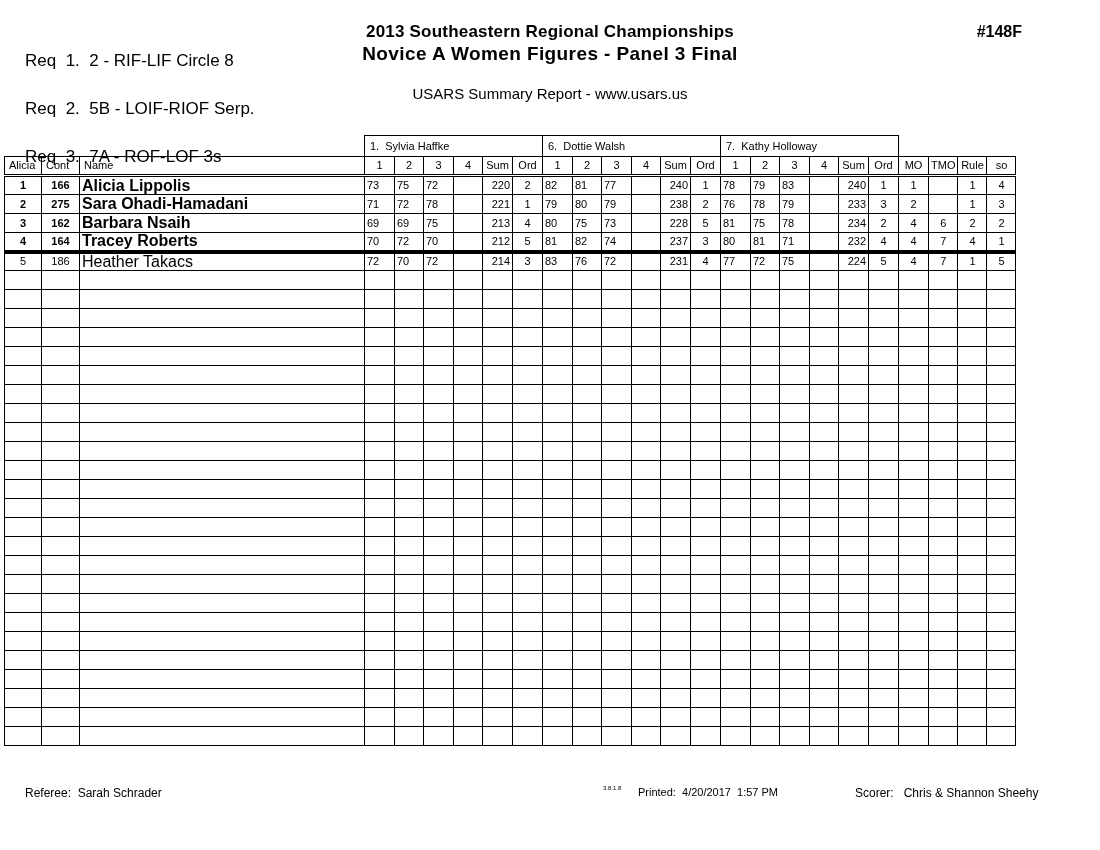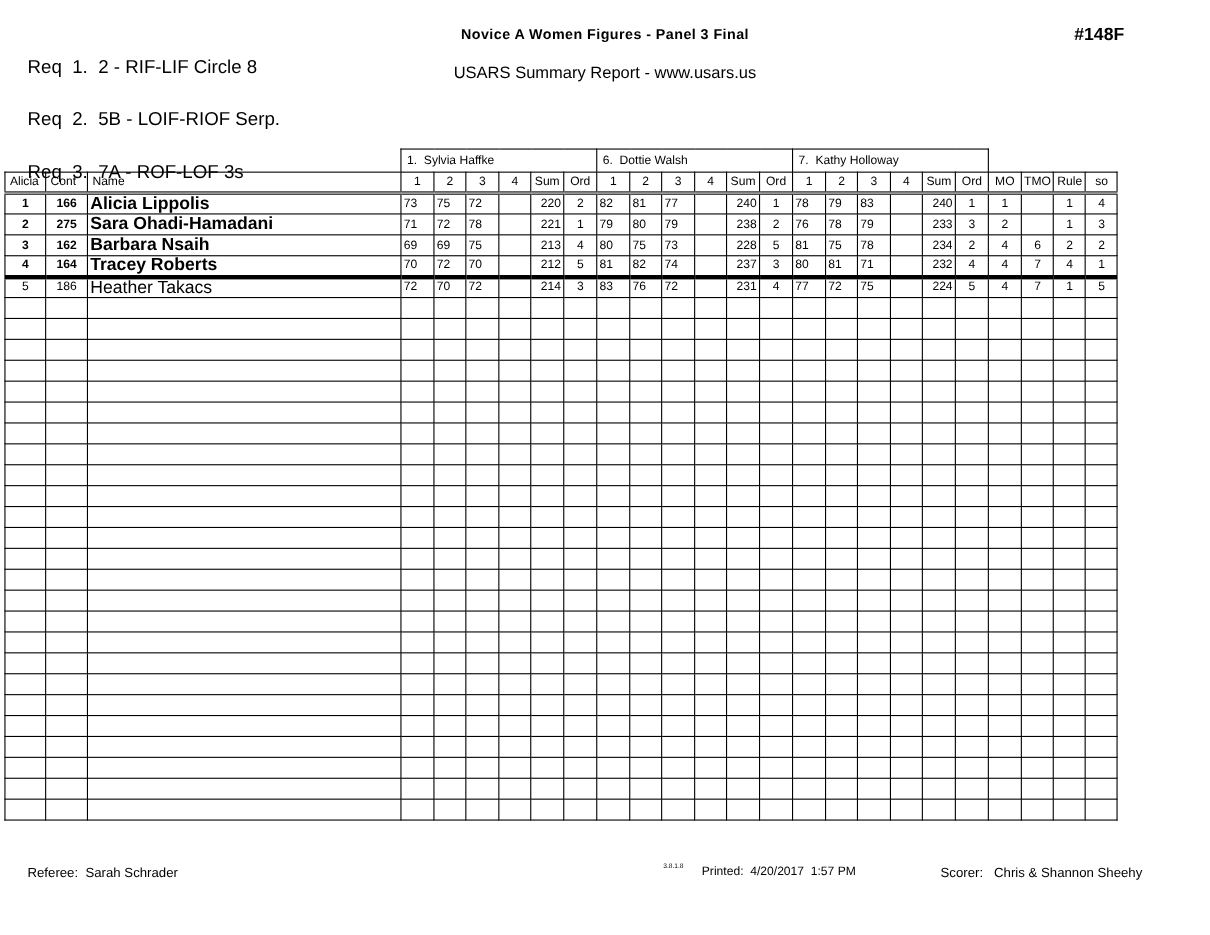--- a/index.html
+++ b/index.html
@@ -10,21 +10,21 @@
     overflow:hidden;
   }
 
   
   .reqs { position:absolute; left:25px; top:21px; font-size:17px; line-height:16px; white-space:pre; }
 
   
   .title-block { position:absolute; left:0; top:22px; width:1100px; text-align:center; }
   .t-title  { font-size:17px; font-weight:bold; letter-spacing:0.2px; }
   .t-venue  { font-size:15px; margin-top:3px; white-space:pre; }
-  .t-event  { font-size:13px; font-weight:bold; margin-top:1px; letter-spacing:0.4px; }
+  .t-event  { font-size:19px; font-weight:bold; margin-top:1px; letter-spacing:0.4px; }
   .t-report { font-size:15px; margin-top:20px; }
 
   .docnum { position:absolute; right:78px; top:23px; font-size:16px; font-weight:bold; }
 
   
   table.results {
     position:absolute; left:4px; top:135px;
     border-collapse:collapse; table-layout:fixed;
     font-size:11px; line-height:1;
   }
@@ -65,20 +65,21 @@
 
 <div class="page">
 
   <div class="reqs">
     <div>Req  1.  2 - RIF-LIF Circle 8</div>
     <div>Req  2.  5B - LOIF-RIOF Serp.</div>
     <div>Req  3.  7A - ROF-LOF 3s</div>
   </div>
 
   <div class="title-block">
+    <div class="t-title">2013 Southeastern Regional Championships</div>
     <div class="t-event">Novice A Women Figures - Panel 3 Final</div>
     <div class="t-report">USARS Summary Report - www.usars.us</div>
   </div>
 
   <div class="docnum">#148F</div>
 
   <table class="results">
     <colgroup>
         <col style="width: 37px;">
         <col style="width: 38px;">

